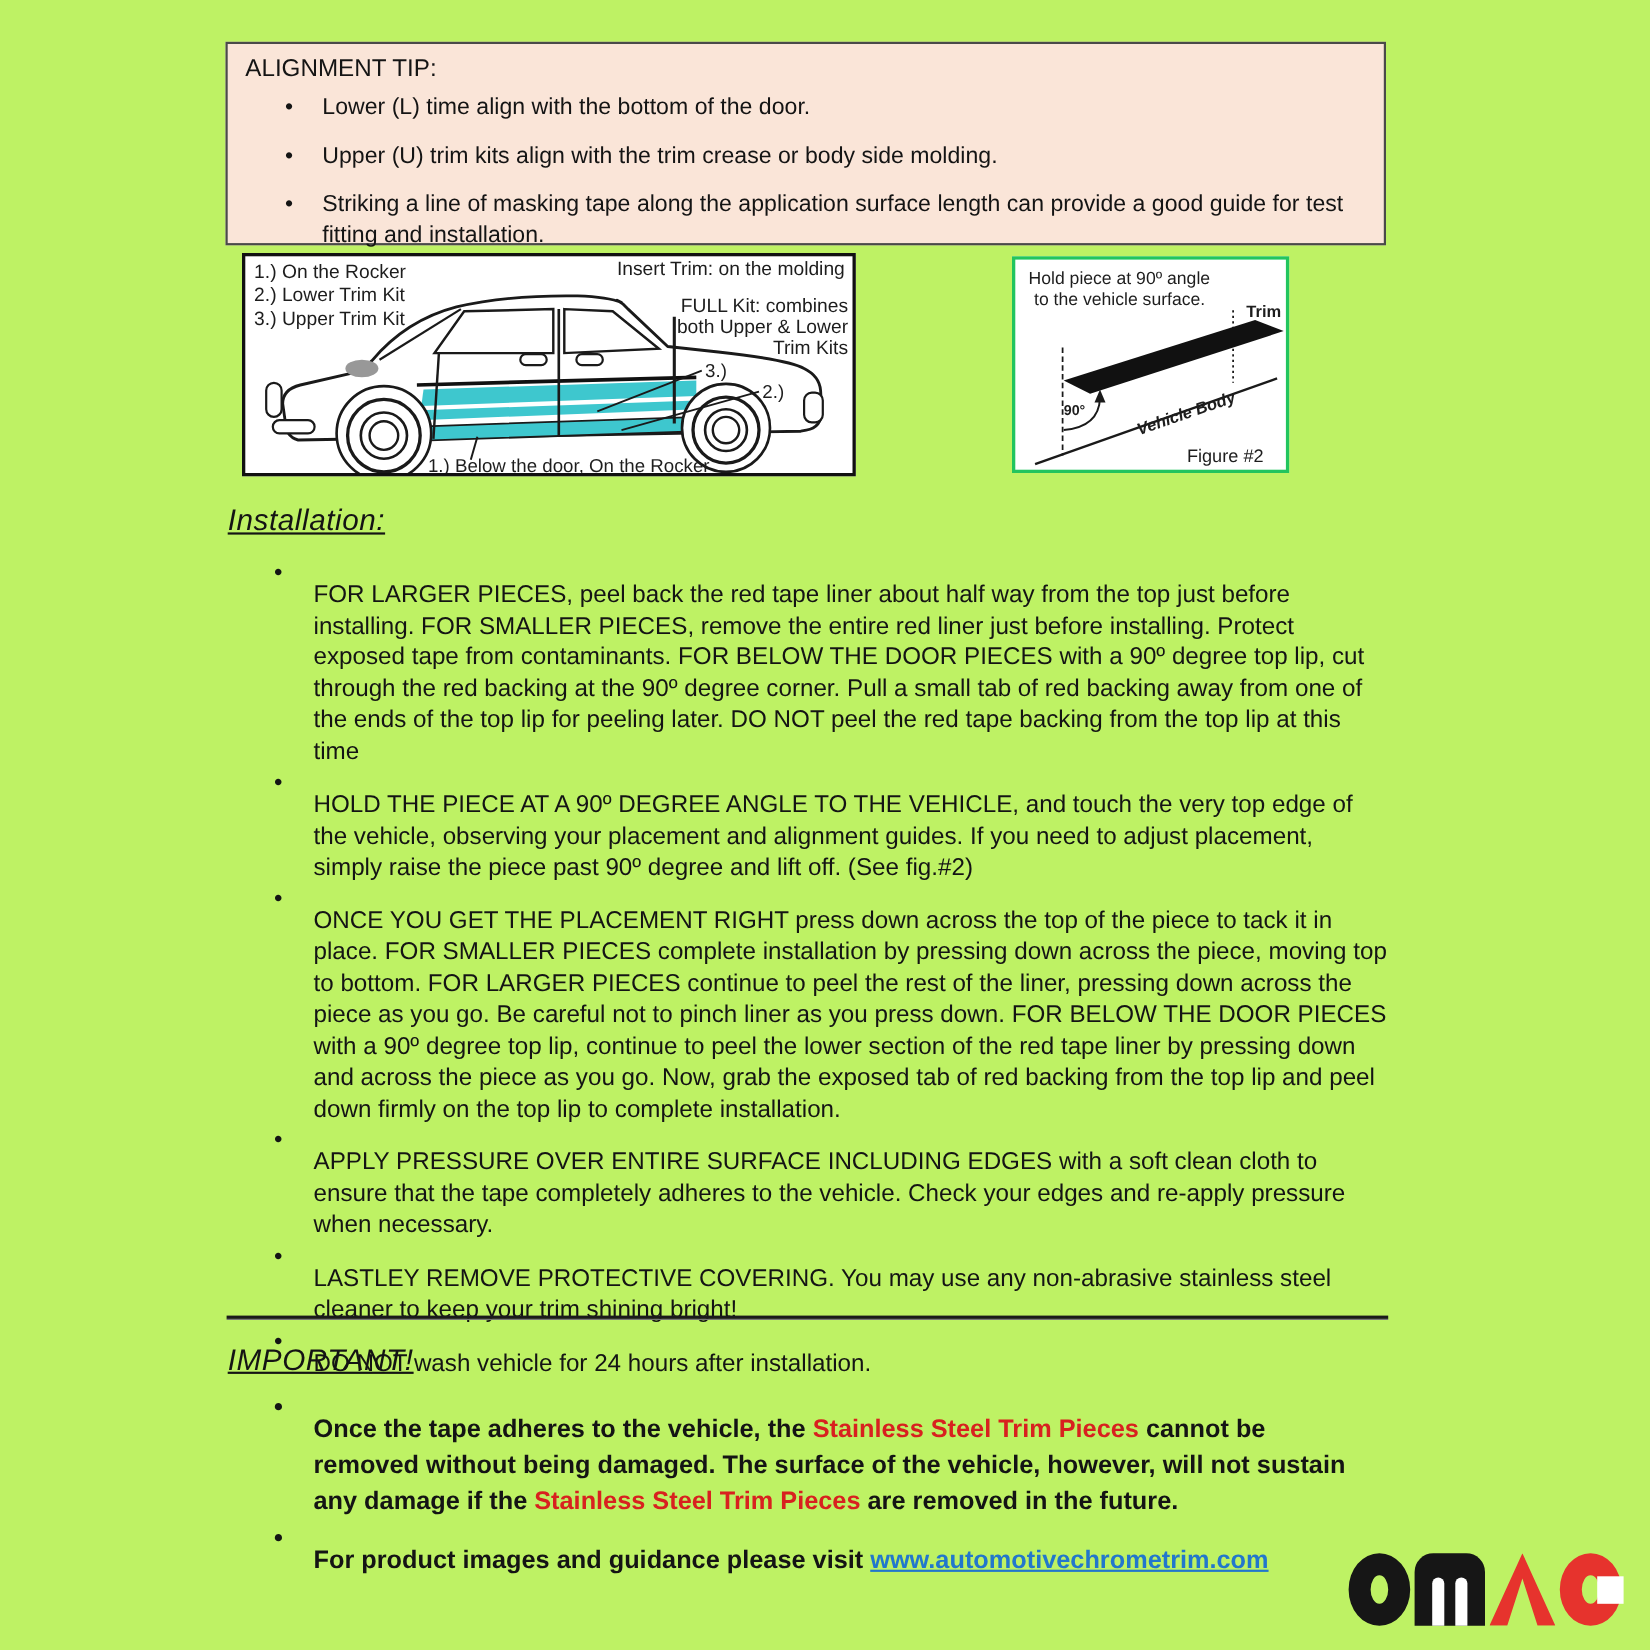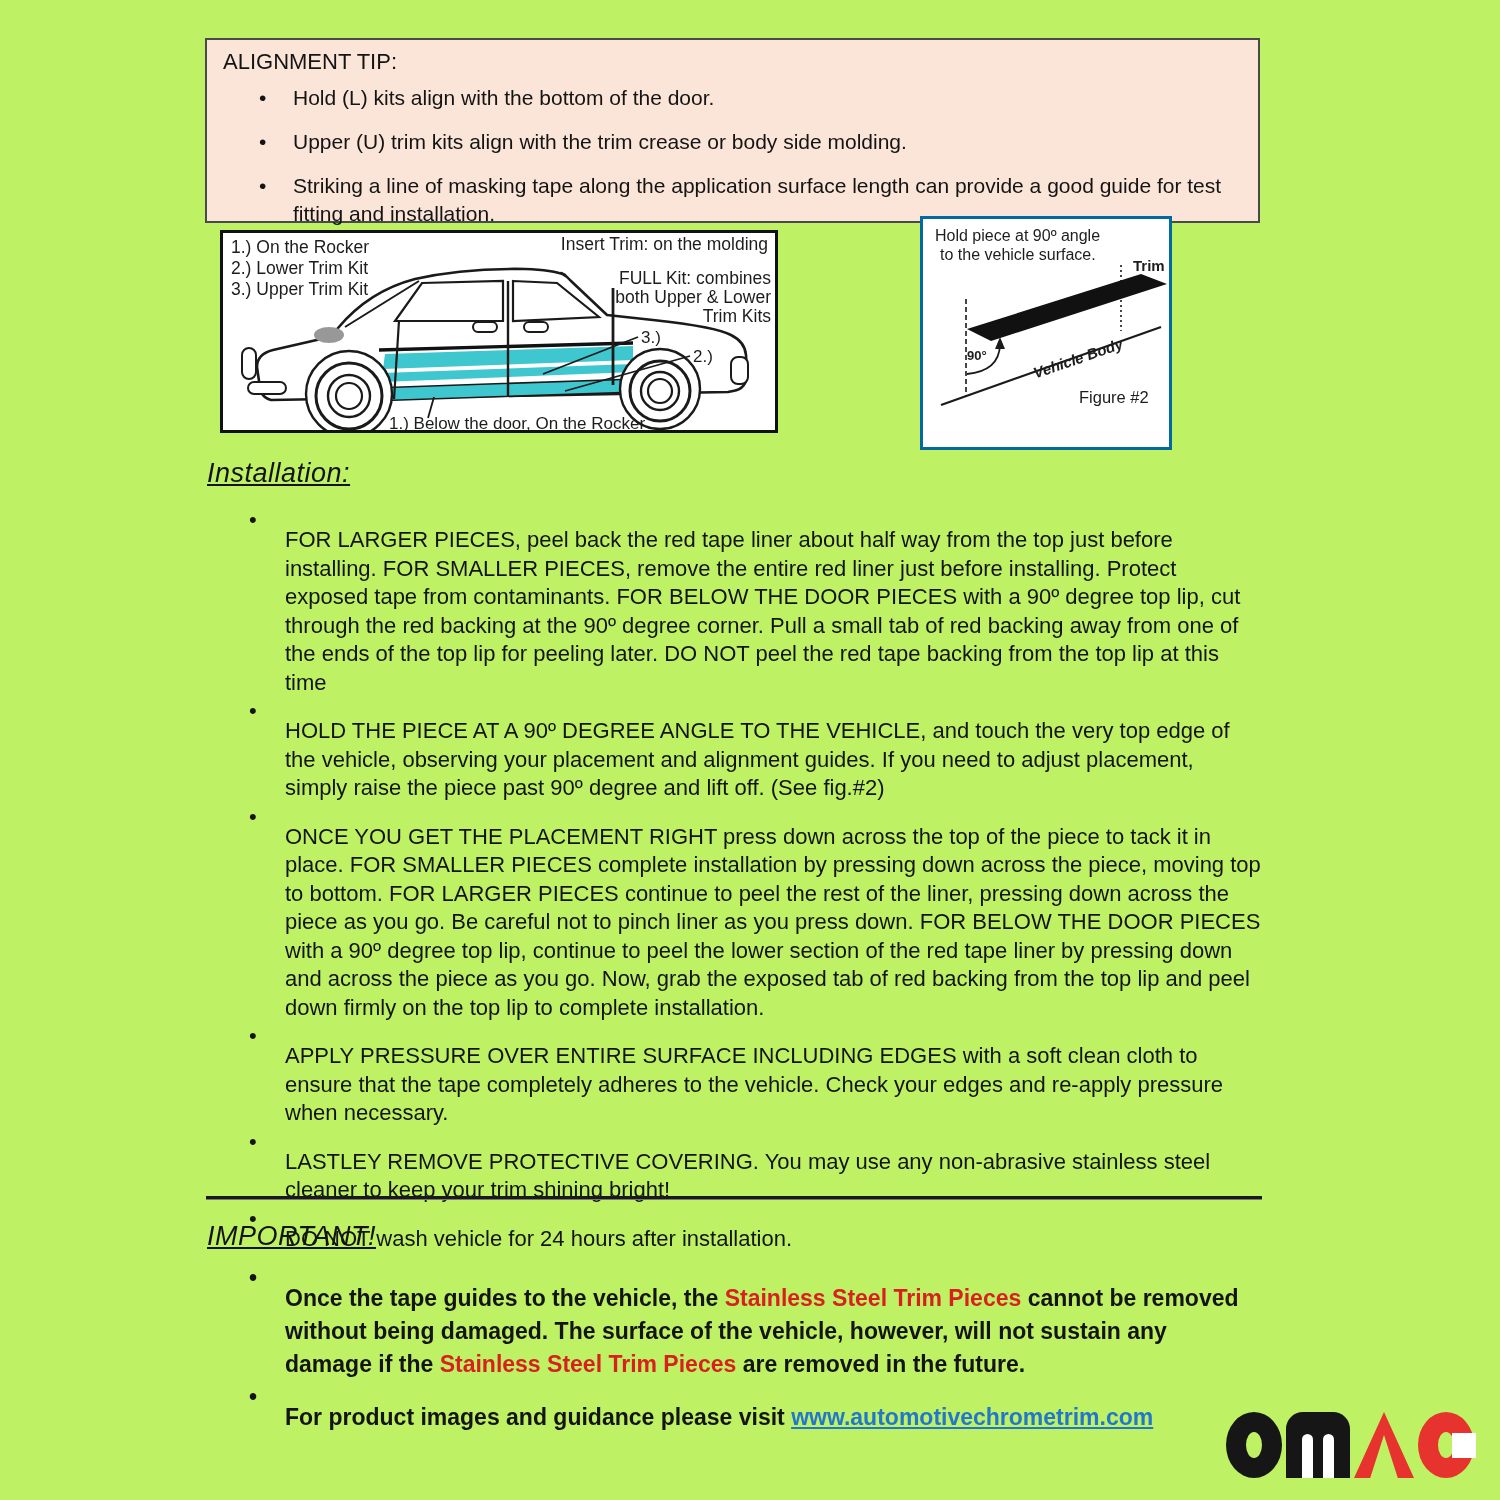--- a/index.html
+++ b/index.html
@@ -12,22 +12,22 @@
     background:#fae5d8; border:2px solid #4a4a4a; }
   .atip-title { position:absolute; left:16px; top:9px; font-size:22px; }
   .atip-item { position:absolute; left:0; display:flex; width:1045px; font-size:21px; line-height:28px; }
   .atip-item .dot { flex:0 0 86px; padding-left:52px; }
   .atip-item .txt { max-width:940px; }
   .atip-b1 { top:44px; } .atip-b2 { top:88px; } .atip-b3 { top:132px; }
 
   
   .carbox { position:absolute; left:205px; top:230px; width:558px; height:203px;
     border:3px solid #111; background:#fff;margin-left:15px; }
-  .figbox { position:absolute; left:920px; top:216px; width:252px; height:234px;
-    border:3px solid #0369a1; background:#fff; }
+  .figbox { position:absolute; left:920px; top:233px; width:252px; height:197px;
+    border:3px solid #22c55e; background:#fff; }
   svg { display:block; }
   svg text { font-family:"Liberation Sans", sans-serif; fill:#1d1d1d; }
 
   
   .sec-heading { position:absolute; left:207px; font-size:27px; font-style:italic;
     text-decoration:underline; letter-spacing:0.5px; }
   .h-install { top:458px; }
   .h-important { top:1221px; }
 
   
@@ -62,21 +62,21 @@
 </style>
 </head>
 <body>
 
 <div class="page">
 
   <div class="atip">
     <div class="atip-title">ALIGNMENT TIP:</div>
     <div class="atip-item atip-b1">
       <span class="dot">•</span>
-      <span class="txt">Hold (L) kits align with the bottom of the door.</span>
+      <span class="txt">Lower (L) time align with the bottom of the door.</span>
     </div>
     <div class="atip-item atip-b2">
       <span class="dot">•</span>
       <span class="txt">Upper (U) trim kits align with the trim crease or body side molding.</span>
     </div>
     <div class="atip-item atip-b3">
       <span class="dot">•</span>
       <span class="txt">Striking a line of masking tape along the application surface length can provide a good guide for test fitting and installation.</span>
     </div>
   </div>
@@ -181,21 +181,21 @@
     </div>
   </div>
 
   <div class="divider"></div>
 
   <div class="sec-heading h-important">IMPORTANT!</div>
 
   <div class="blist imp-list">
     <div class="li">
       <span class="dot">•</span>
-      <span class="txt"><span>Once the tape guides to the vehicle, the </span><span class="red-em">Stainless Steel Trim Pieces</span><span> cannot be removed without being damaged. The surface of the vehicle, however, will not sustain any damage if the </span><span class="red-em">Stainless Steel Trim Pieces</span><span> are removed in the future.</span></span>
+      <span class="txt"><span>Once the tape adheres to the vehicle, the </span><span class="red-em">Stainless Steel Trim Pieces</span><span> cannot be removed without being damaged. The surface of the vehicle, however, will not sustain any damage if the </span><span class="red-em">Stainless Steel Trim Pieces</span><span> are removed in the future.</span></span>
     </div>
     <div class="li">
       <span class="dot">•</span>
       <span class="txt"><span>For product images and guidance please visit </span><a href="#" class="link">www.automotivechrometrim.com</a></span>
     </div>
   </div>
 
   <div class="logo">
     <div class="o"></div>
     <div class="m">

